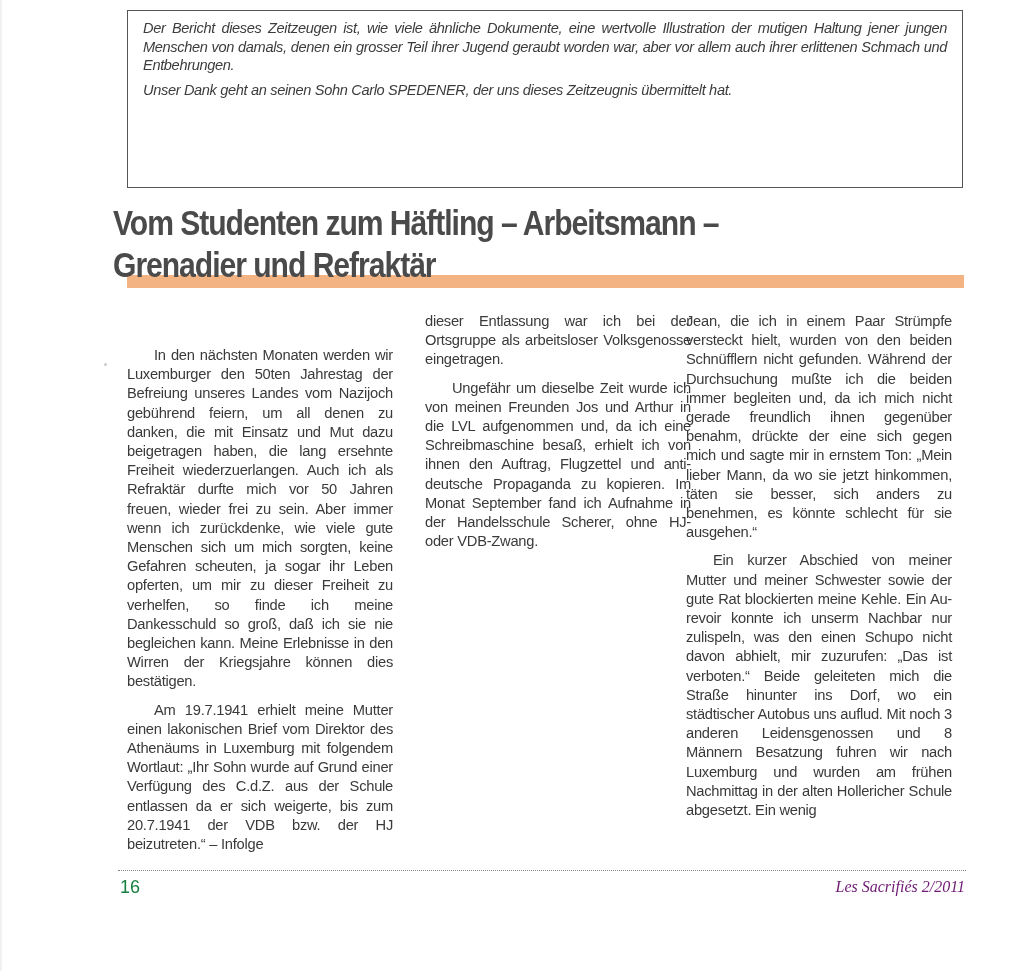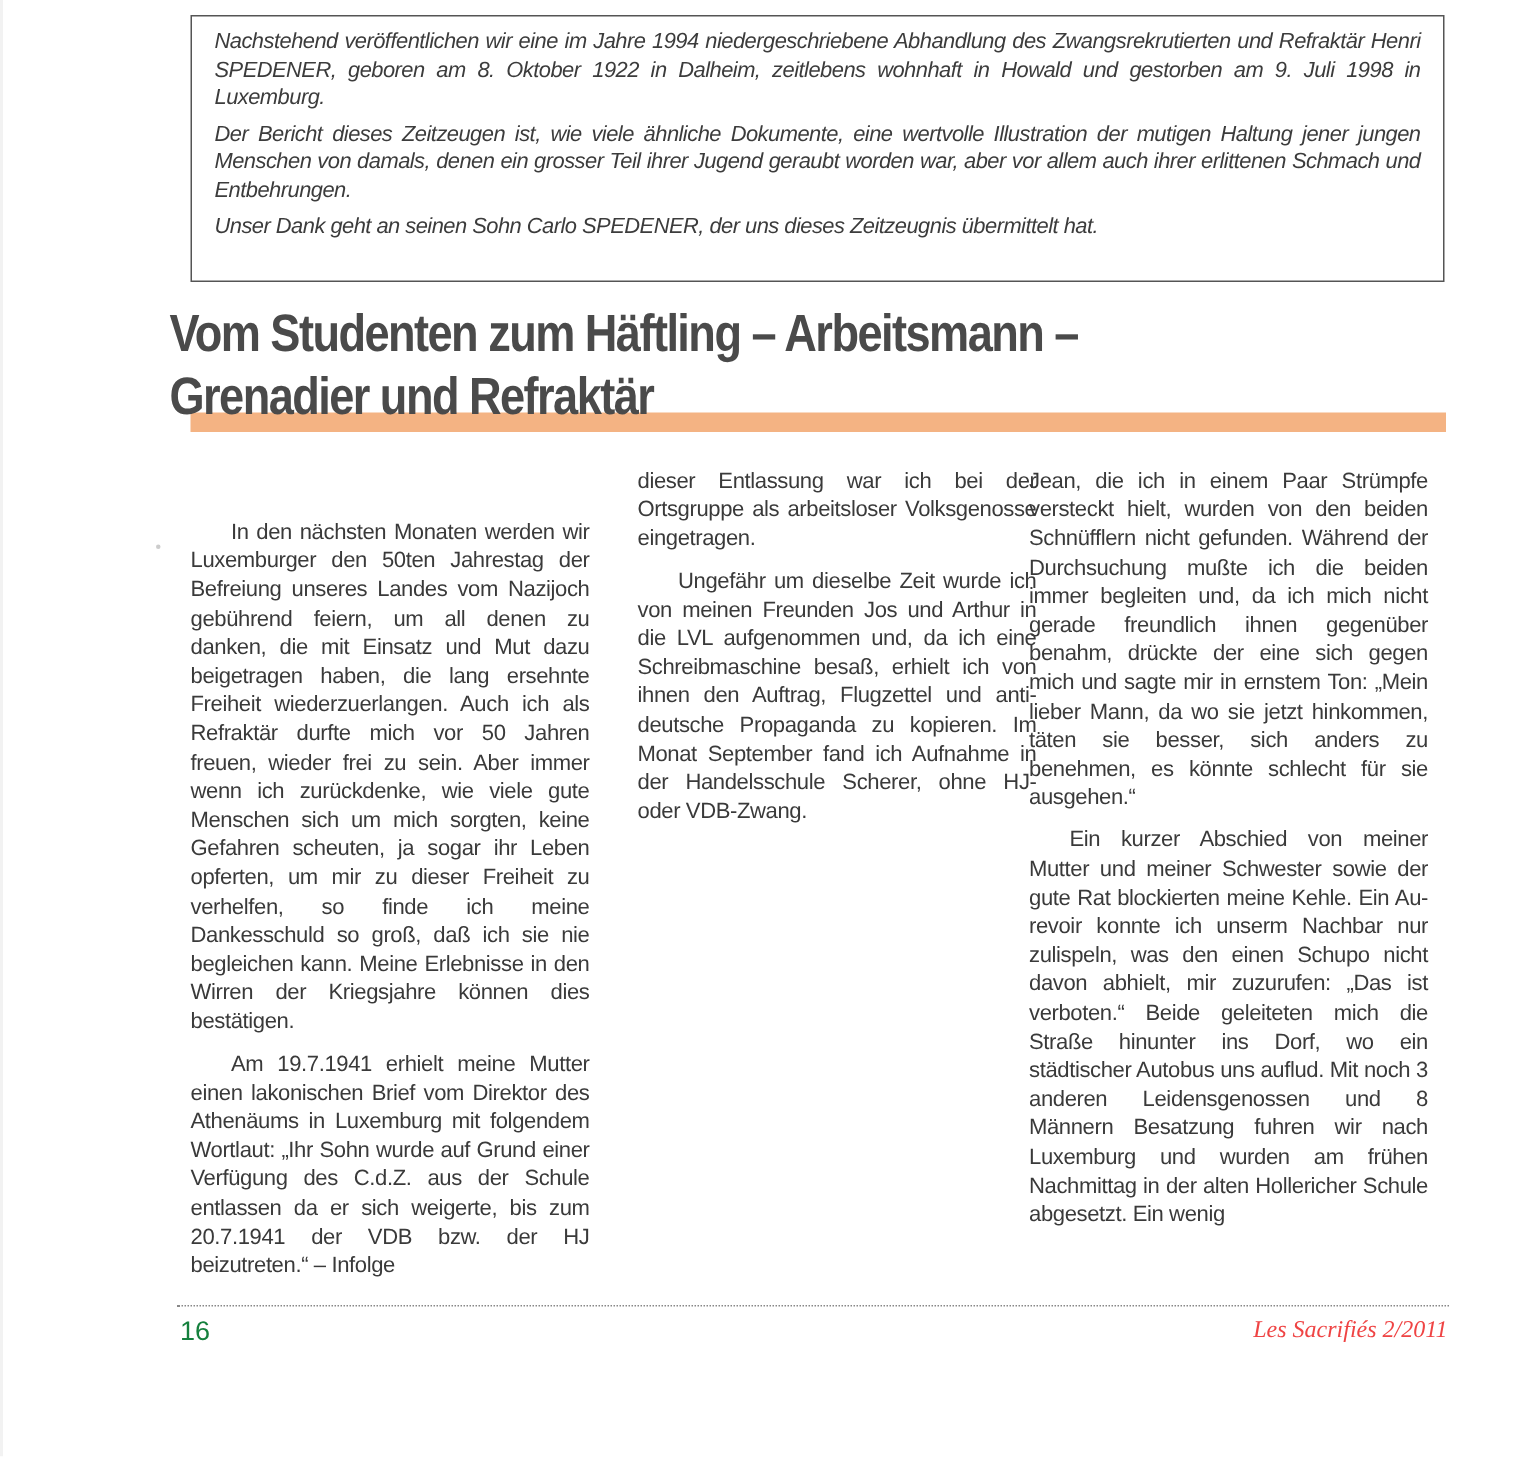--- a/index.html
+++ b/index.html
@@ -35,35 +35,34 @@
   .col-3 { left: 559px; }
   .footer-rule {
     position: absolute; left: 118px; top: 870px; width: 848px; height: 0;
     border-top: 1px dotted #888;
   }
   .page-number {
     position: absolute; left: 120px; top: 877px; font-size: 18px; color: #15803d;
     font-family: "Liberation Sans", sans-serif;
   }
   .journal-ref {
-    position: absolute; right: 58px; top: 878px; font-size: 16px; color: #ef4444;
+    position: absolute; right: 58px; top: 878px; font-size: 16px; color: #701a75;
     font-family: "Liberation Serif", serif; font-style: italic;
   }
   .speck { position: absolute; left: 104px; top: 363px; width: 3px; height: 3px;
            background: #ccc; border-radius: 50%; }
   .left-edge { position: absolute; left: 0; top: 0; width: 2px; height: 971px; background: #f2f2f2; }
 </style>
 </head>
 <body>
 
 <div class="left-edge"></div>
 <div class="speck"></div>
 
 <div class="intro-box">
-  <p>Nachstehend veröffentlichen wir eine im Jahre 1994 niedergeschriebene Abhandlung des Zwangsrekrutierten und Refraktär Henri SPEDENER, geboren am 8. Oktober 1922 in Dalheim, zeitlebens wohnhaft in Howald und gestorben am 9. Juli 1998 in Luxemburg.</p>
   <p>Der Bericht dieses Zeitzeugen ist, wie viele ähnliche Dokumente, eine wertvolle Illustration der mutigen Haltung jener jungen Menschen von damals, denen ein grosser Teil ihrer Jugend geraubt worden war, aber vor allem auch ihrer erlittenen Schmach und Entbehrungen.</p>
   <p>Unser Dank geht an seinen Sohn Carlo SPEDENER, der uns dieses Zeitzeugnis übermittelt hat.</p>
 </div>
 
 <div class="title-bar" style="background: rgb(244, 179, 131);"></div>
 <div class="title-wrap">
   <div class="title-line">Vom Studenten zum Häftling – Arbeitsmann –</div>
   <div class="title-line">Grenadier und Refraktär</div>
 </div>
 

